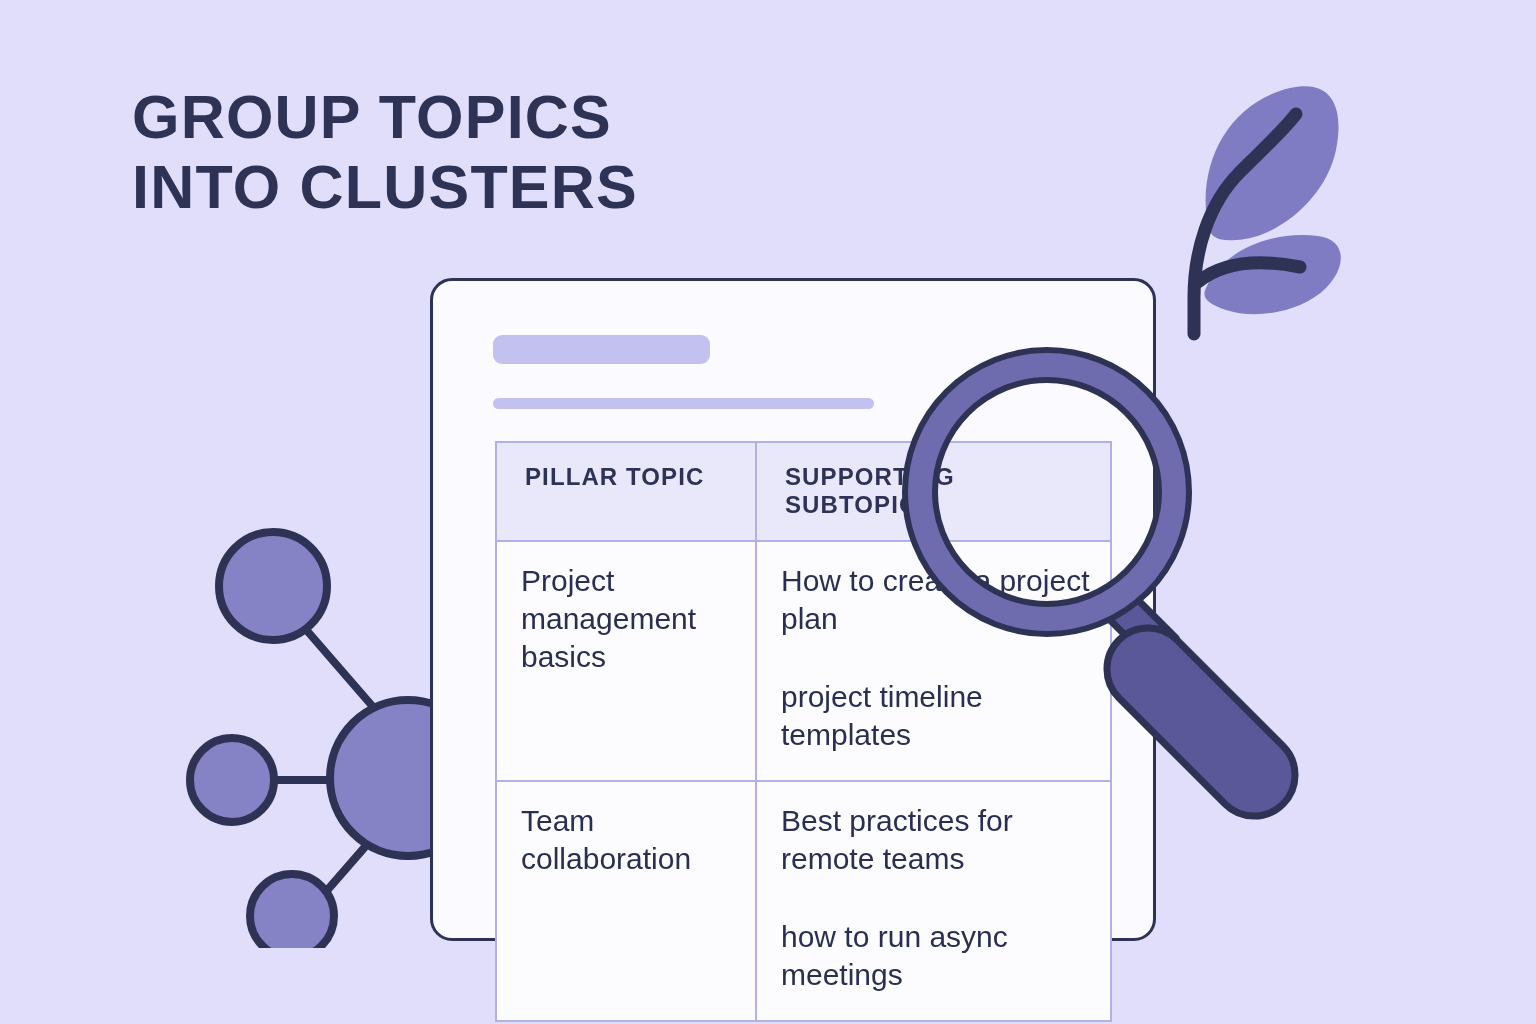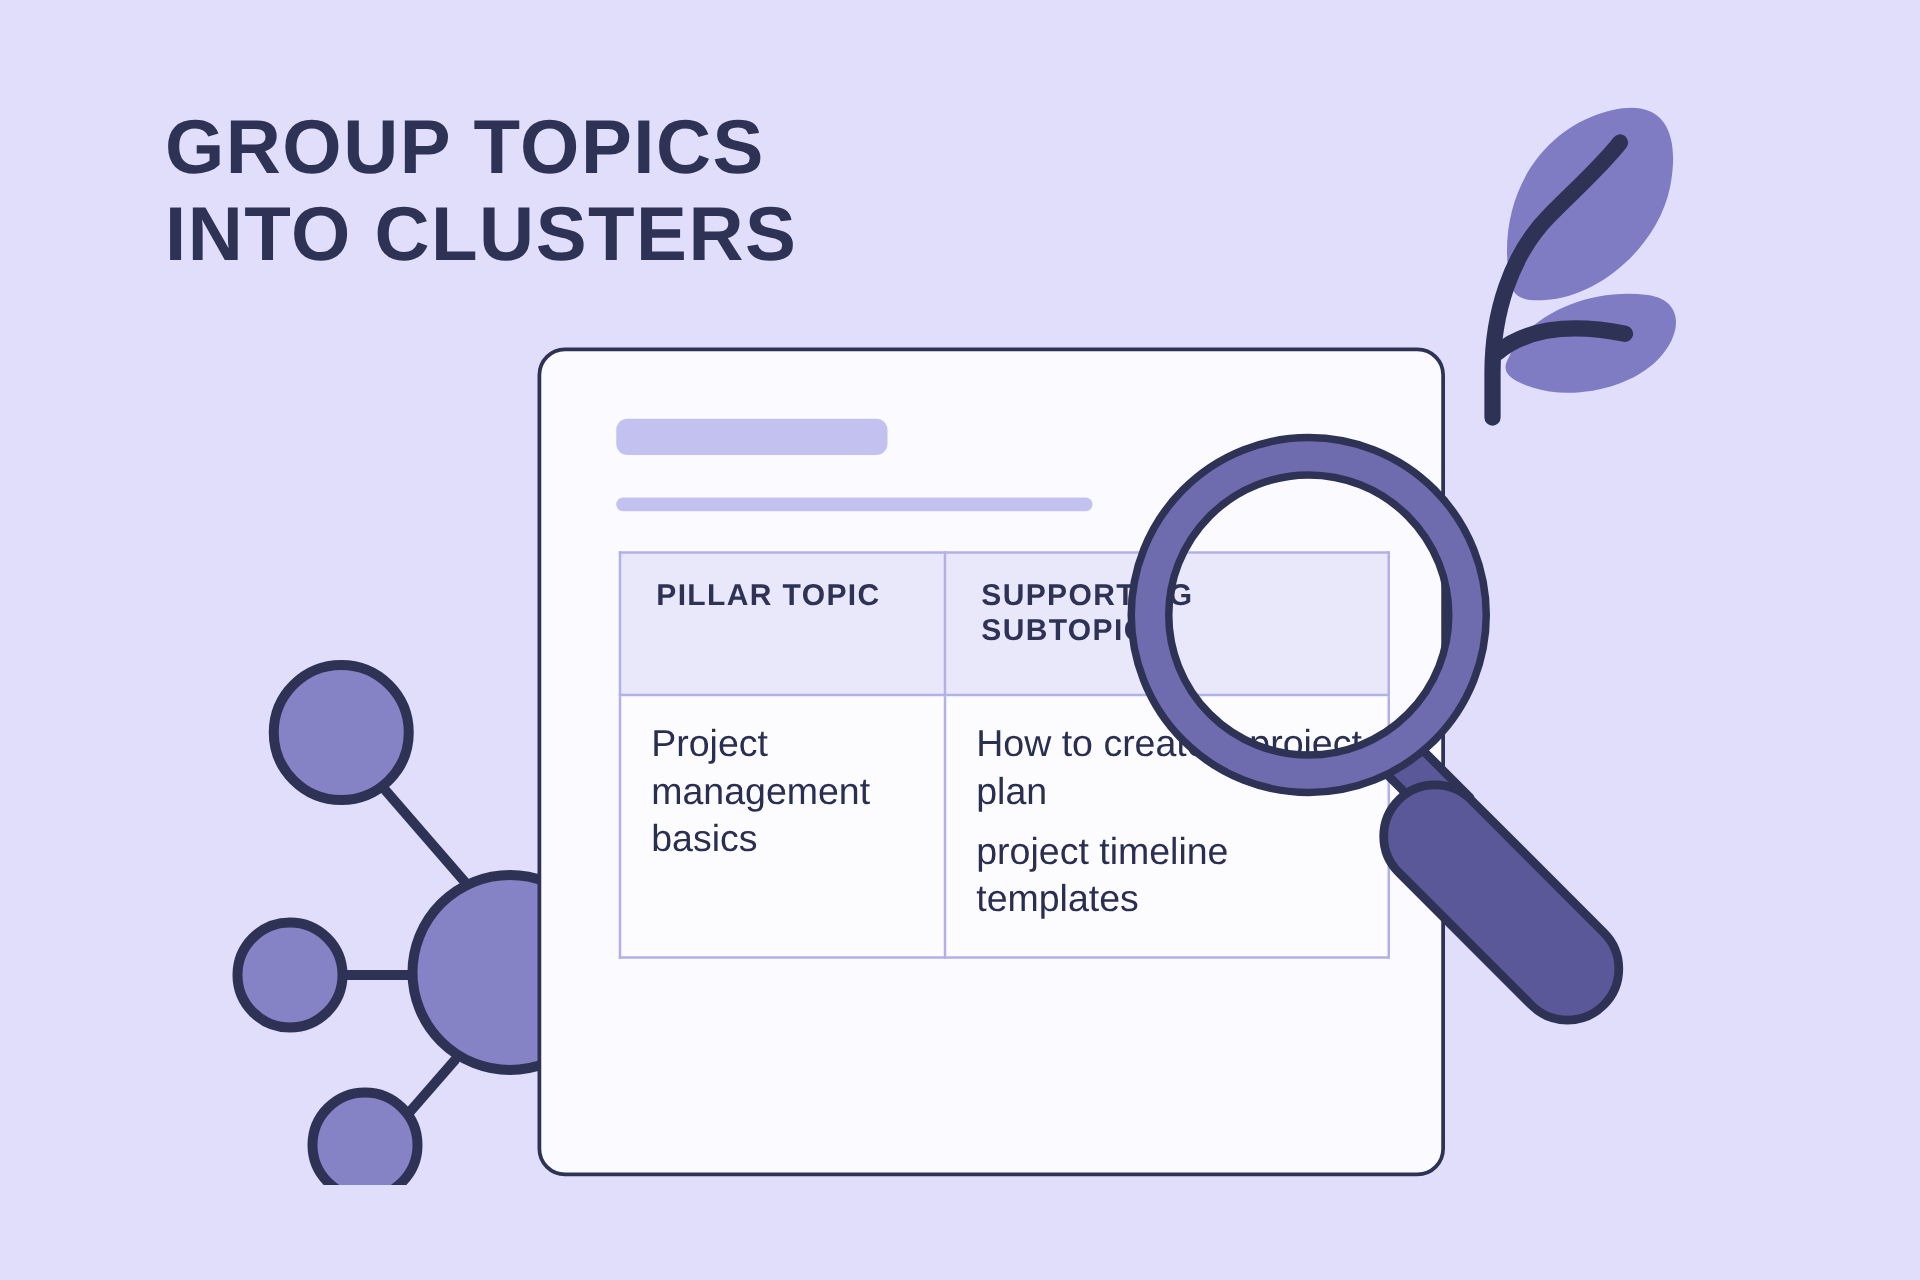--- a/index.html
+++ b/index.html
@@ -99,35 +99,35 @@
     vertical-align: top;
     text-align: left;
     box-sizing: border-box;
   }
   #topic-table th {
     background: #e9e7fa;
     color: #2e3356;
     font-size: 24px;
     font-weight: bold;
     letter-spacing: 1.1px;
-    padding: 20px 0 36px 28px;
+    padding: 20px 0 21px 28px;
     height: 70px;
   }
   #topic-table td {
     background: #fcfcff;
     color: #2a2f52;
     font-size: 30px;
     line-height: 38px;
     padding: 20px 14px 26px 24px;
     font-weight: normal;
   }
   .col-pillar { width: 260px; }
   .col-sub    { width: 355px; }
   .sub-item { margin: 0; }
-  .sub-item + .sub-item { margin-top: 10px; }
+  .sub-item + .sub-item { margin-top: 40px; }
   .row-pillar-1 { height: 190px; }
   .row-pillar-2 { height: 206px; }
 
   
   #magnifier {
     position: absolute;
     left: 860px;
     top: 320px;
     width: 540px;
     height: 500px;
@@ -184,20 +184,27 @@
         </tr>
       </thead>
       <tbody>
         <tr>
           <td class="col-pillar row-pillar-1">Project management basics</td>
           <td class="col-sub row-pillar-1">
             <p class="sub-item">How to create a project plan</p>
             <p class="sub-item">project timeline templates</p>
           </td>
         </tr>
+        <tr>
+          <td class="col-pillar row-pillar-2">Team collaboration</td>
+          <td class="col-sub row-pillar-2">
+            <p class="sub-item">Best practices for remote teams</p>
+            <p class="sub-item">how to run async meetings</p>
+          </td>
+        </tr>
       </tbody>
     </table>
   </div>
 
   <div id="magnifier">
     <svg width="540" height="500" viewBox="0 0 540 500" xmlns="http://www.w3.org/2000/svg">
 
       <g>
         <path d="M262 264 L316 318 L292 342 L238 288 Z" fill="#5a5899" stroke="#2e3356" stroke-width="7" stroke-linejoin="round"></path>
       </g>

